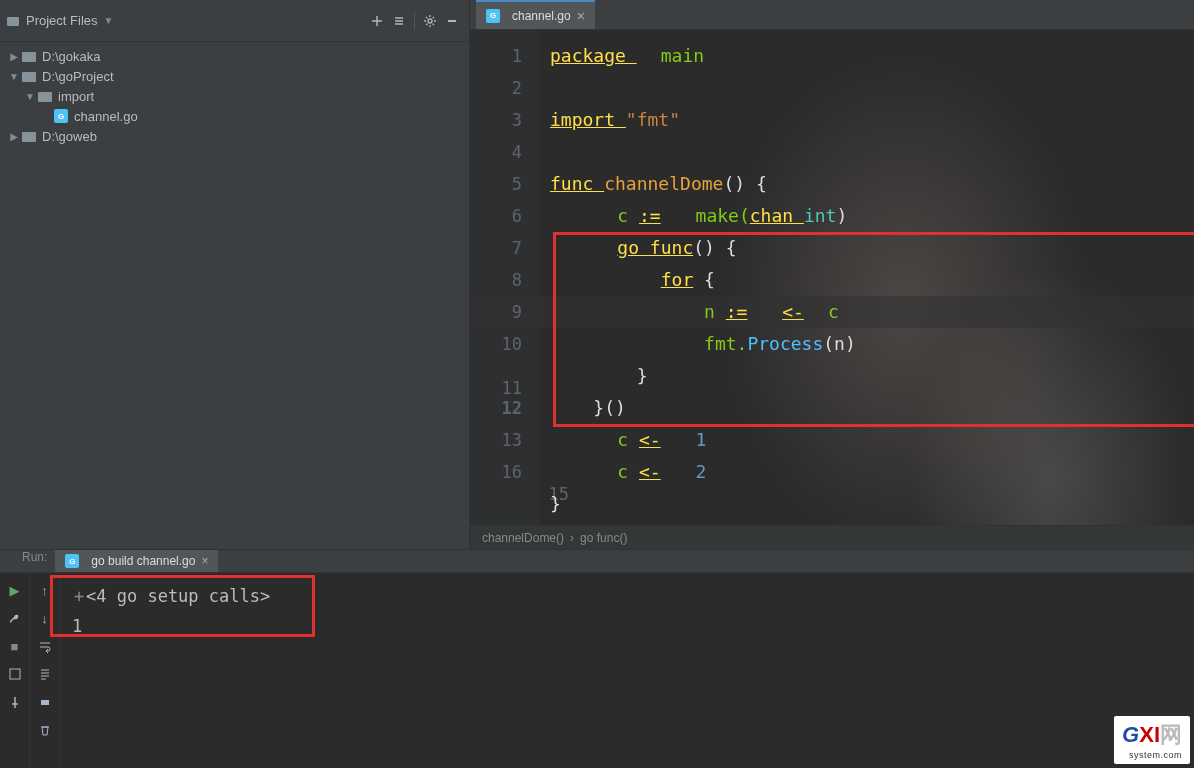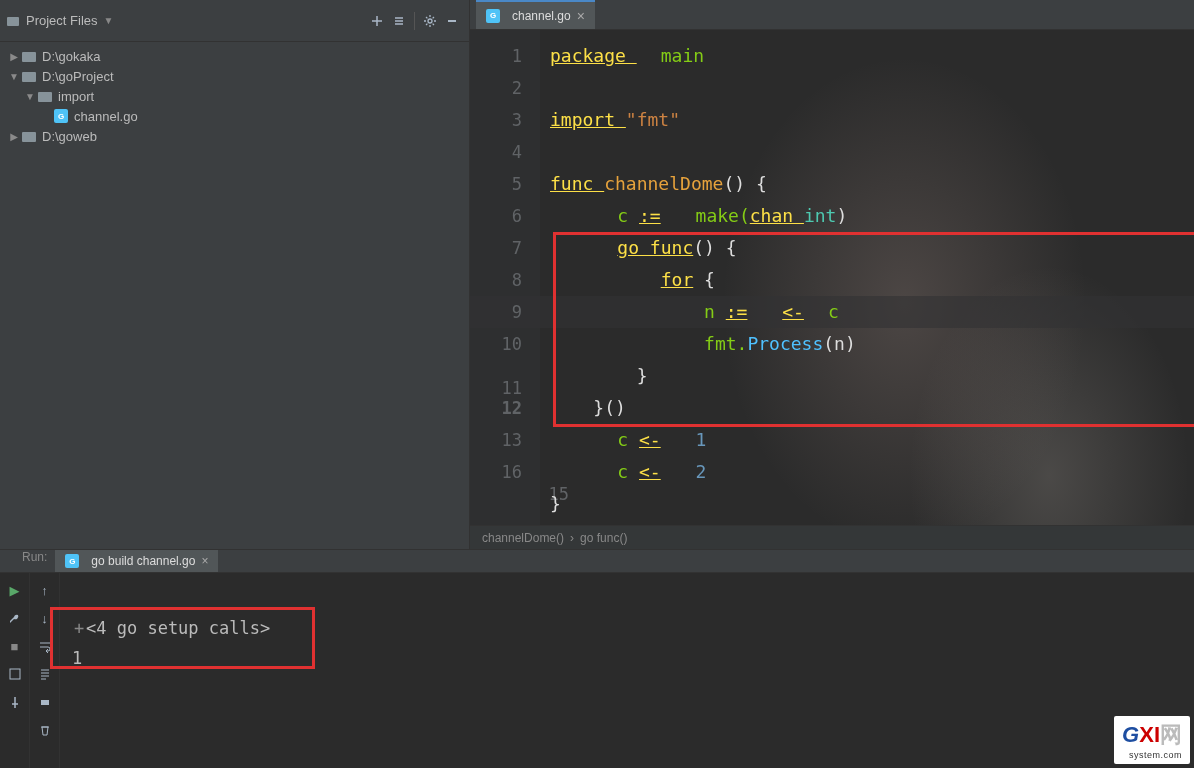--- a/index.html
+++ b/index.html
@@ -45,21 +45,21 @@
 .run-bar { height:24px; display:flex; align-items:flex-start; background:#3c3f41; border-top:1px solid #323232; border-bottom:1px solid #323232; padding-left:22px; font-size:12px; gap:8px; }
 .run-bar .chip { display:flex; align-items:center; gap:6px; background:#515658; height:100%; padding:0 10px; color:#ddd; }
 .run-bar .chip .close { color:#aaa; cursor:pointer; }
 
 .bottom-panel { flex:1; display:flex; background:#2b2b2b; position:relative; }
 .run-toolbar { width:30px; display:flex; flex-direction:column; align-items:center; gap:6px; padding-top:6px; border-right:1px solid #323232; }
 .run-toolbar2 { width:30px; display:flex; flex-direction:column; align-items:center; gap:6px; padding-top:6px; border-right:1px solid #323232; }
 .rt-btn { width:22px; height:22px; display:flex; align-items:center; justify-content:center; cursor:pointer; font-size:13px; }
 .play { color:#59a869; }
 .down { color:#a9b7c6; }
-.console { flex:1; padding:8px 12px; font-family:Consolas,monospace; font-size:17px; line-height:30px; color:#bbb; position:relative;margin-top:32px; }
+.console { flex:1; padding:8px 12px; font-family:Consolas,monospace; font-size:17px; line-height:30px; color:#bbb; position:relative; }
 .redbox2 { position:absolute; border:3px solid #e03131; }
 .watermark { position:absolute; right:4px; bottom:4px; background:#fff; padding:4px 8px; font-family:Arial,sans-serif; font-weight:bold; font-size:22px; border-radius:2px; }
 .watermark .g { color:#1e4ea1; font-style:italic; }
 .watermark .xi { color:#c00; }
 .watermark small { display:block; font-size:9px; font-weight:normal; color:#333; text-align:right; letter-spacing:0.5px; }
 svg { display:block; }
 .folder-closed { fill:#87939a; }
 .sep { width:1px; height:18px; background:#555; margin:0 4px; }
 </style>
 </head>

